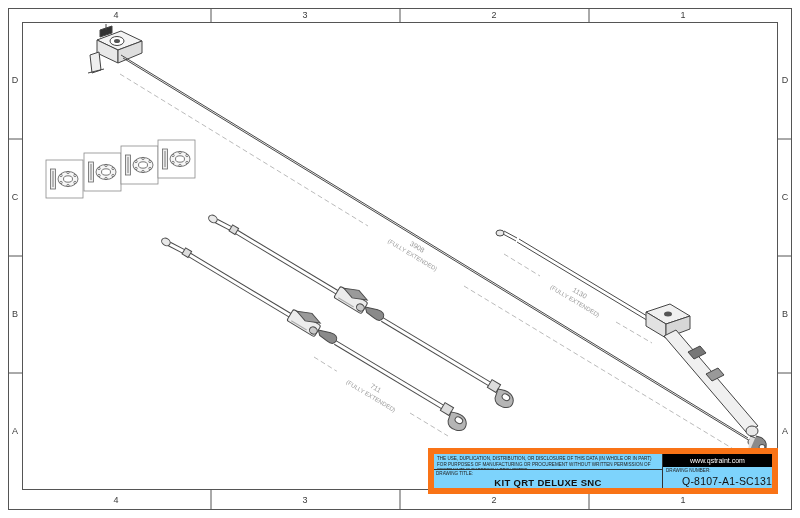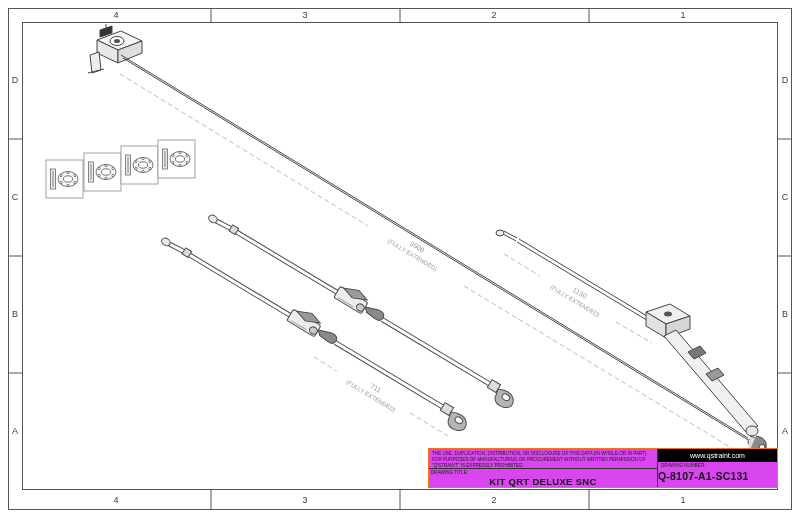--- a/index.html
+++ b/index.html
@@ -17,22 +17,22 @@
     text-align:center; font-size:9px; color:#3c3c3c;
   }
   .zlab.row { width:14px; }
 
   
   .dim-val  { font-family:"Liberation Sans",sans-serif; font-size:7px;  fill:#9b9b9b; text-anchor:middle; }
   .dim-note { font-family:"Liberation Sans",sans-serif; font-size:6px;  fill:#9b9b9b; text-anchor:middle; }
 
   
   .title-block {
-    position:absolute; left:428px; top:448px; width:350px; height:40px;
-    border:1px solid #f97316; box-sizing:border-box; background:#d946ef;
+    position:absolute; left:428px; top:448px; width:350px; height:46px;
+    border:6px solid #f97316; box-sizing:border-box; background:#7dd3fc;
     display:flex;
   }
   .tb-left { width:229px; border-right:1px solid #333; box-sizing:border-box;
     display:flex; flex-direction:column; }
   .legal {
     height:20px; box-sizing:border-box; border-bottom:1px solid #333;
     padding:2px 4px 0 3px; font-size:4.6px; line-height:1.3; color:#222;
     overflow:hidden;
   }
   .title-row { flex:1; position:relative; }
@@ -41,21 +41,21 @@
     display:block; text-align:center; margin-top:7px;
     font-weight:bold; font-size:9.5px; color:#111; letter-spacing:.3px;
   }
   .tb-right { flex:1; display:flex; flex-direction:column; }
   .site-bar {
     height:13px; background:#000; color:#fff; font-size:7px;
     display:flex; align-items:center; justify-content:center;
   }
   .dn-label { font-size:4.6px; color:#222; padding:1px 0 0 3px; }
   .dn-value {
-    flex:1; text-align:left; font-weight:bold; font-size:10.5px;
+    flex:1; text-align:right; font-weight:normal; font-size:10.5px;
     color:#111; padding-top:2px; letter-spacing:.2px;
   }
 </style>
 </head>
 <body>
 
 <div class="sheet">
 
   <svg class="art" viewBox="0 0 800 518">
     <defs>

